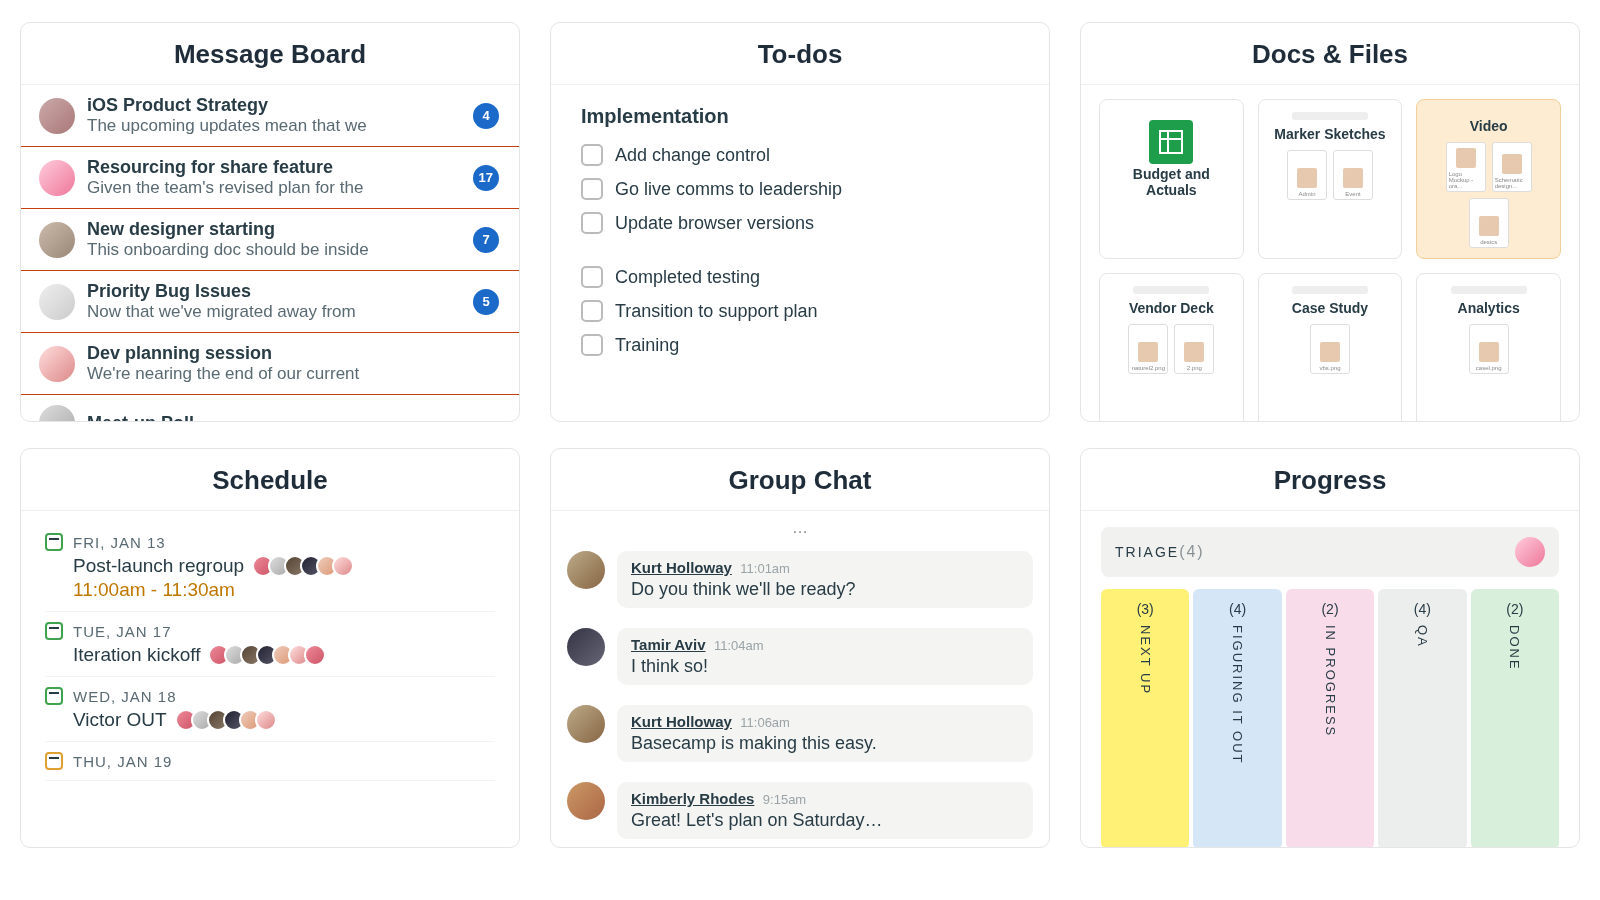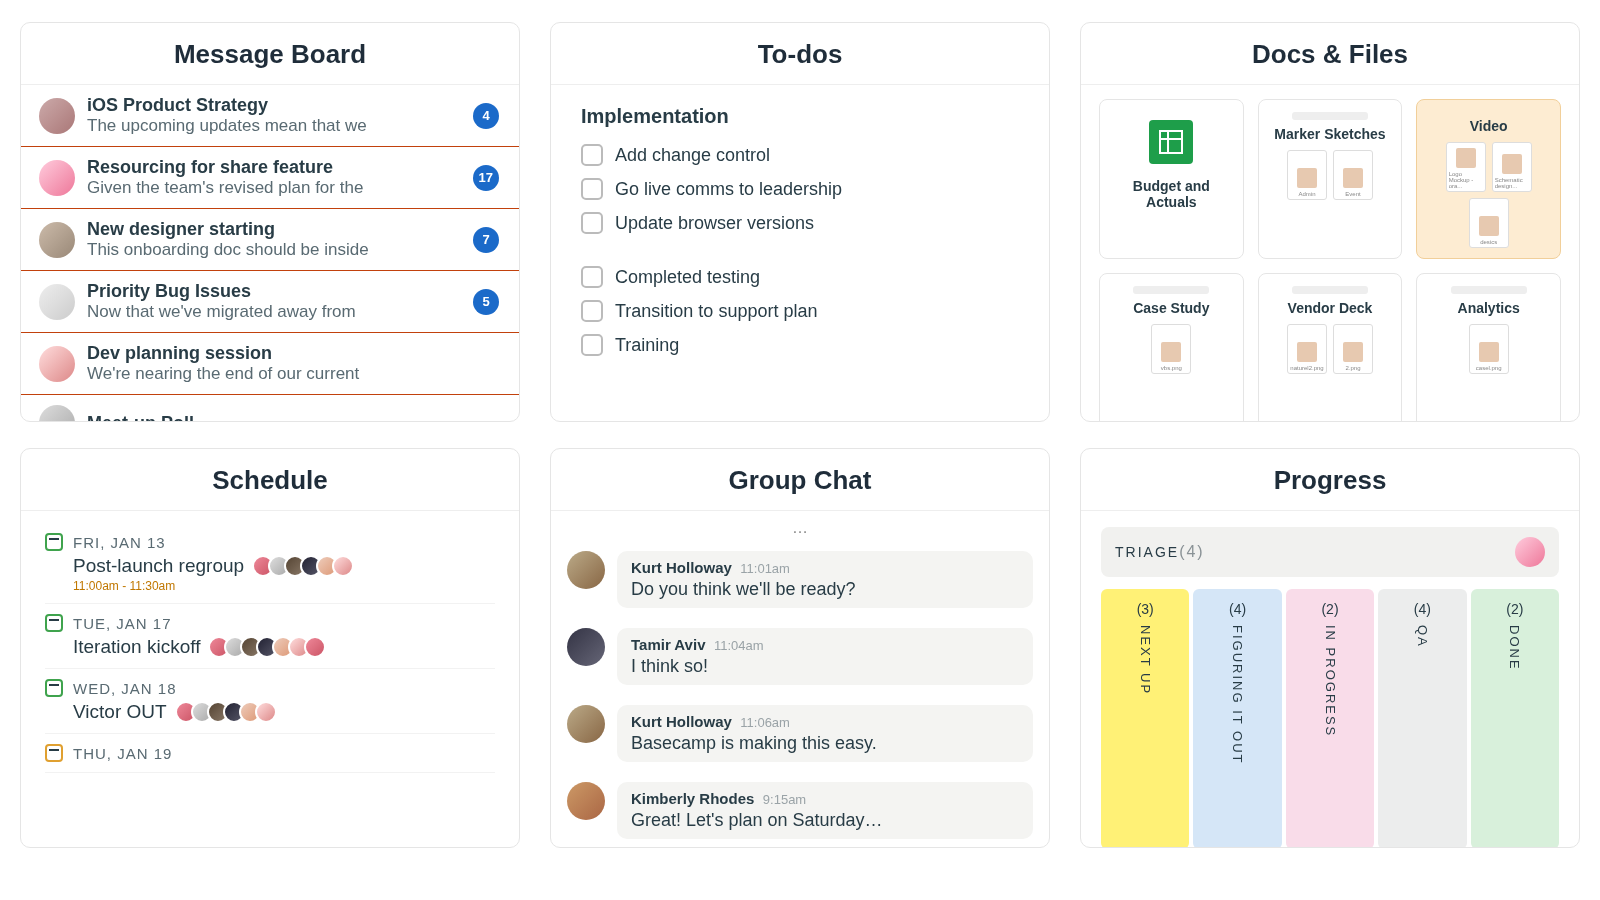--- a/index.html
+++ b/index.html
@@ -79,21 +79,21 @@
 .docs-grid {
   display:grid; grid-template-columns: repeat(3,1fr);
   grid-template-rows: 160px 160px; gap: 14px;
 }
 .doc-tile {
   border:1px solid #e5e5e5; border-radius:8px;
   display:flex; flex-direction:column; align-items:center;
   padding:12px 8px; background:#fff;
   position:relative;
 }
-.doc-tile .doc-name { font-size:14px; font-weight:600; text-align:center; color:#283c46; margin-top:14px;}
+.doc-tile .doc-name { font-size:14px; font-weight:600; text-align:center; color:#283c46; margin-top:2px;}
 .doc-icon-sheet{
   width:44px;height:44px;background:#1e9e4a;border-radius:4px;position:relative;margin-top:8px;
 }
 .doc-icon-sheet::after{
   content:""; position:absolute; inset:10px; background:
    linear-gradient(#fff,#fff), linear-gradient(#fff,#fff),
    linear-gradient(#fff,#fff), linear-gradient(#fff,#fff);
   background-size: 100% 2px, 2px 100%;
   background-position: 0 33%, 33% 0;
   background-repeat:no-repeat;
@@ -112,41 +112,41 @@
 
 
 .sched-body{padding:12px 24px;}
 .sched-item{padding:10px 0;border-bottom:1px solid #f2f2f2;}
 .sched-date-row{display:flex;align-items:center;gap:10px;}
 .cal-icon{width:18px;height:18px;border:2px solid #3fa34d;border-radius:4px;position:relative;}
 .cal-icon.orange{border-color:#e0a030;}
 .cal-icon::before{content:"";position:absolute;top:3px;left:2px;right:2px;height:2px;background:currentColor;}
 .sched-date{font-size:15px;letter-spacing:1px;color:#596a72;font-weight:500;}
 .sched-title{font-size:19px;color:#283c46;padding-left:28px;margin-top:4px;display:flex;align-items:center;gap:8px;flex-wrap:wrap;}
-.sched-time{font-size:12px;color:#c07700;padding-left:28px;margin-top:2px;}
+.sched-time{font-size:19px;color:#c07700;padding-left:28px;margin-top:2px;}
 .mini-avatars{display:inline-flex;}
 .mav{width:22px;height:22px;border-radius:50%;border:2px solid #fff;margin-left:-6px;background:linear-gradient(135deg,#cba,#987);}
 .mav:first-child{margin-left:0;}
 .mav.m1{background:linear-gradient(135deg,#e89,#c56);}
 .mav.m2{background:linear-gradient(135deg,#ddd,#aaa);}
 .mav.m3{background:linear-gradient(135deg,#543,#876);}
 .mav.m4{background:linear-gradient(135deg,#223,#556);}
 .mav.m5{background:linear-gradient(135deg,#ecb,#d97);}
 .mav.m6{background:linear-gradient(135deg,#fdd,#d88);}
 
 
 .chat-body{padding:8px 16px;}
 .chat-ellipsis{text-align:center;color:#888;padding-bottom:4px;}
 .chat-msg{display:flex;gap:12px;padding:10px 0;}
 .chat-av{width:38px;height:38px;border-radius:50%;flex:0 0 38px;background:linear-gradient(135deg,#ba8,#864);}
 .chat-av.c2{background:linear-gradient(135deg,#334,#667);}
 .chat-av.c3{background:linear-gradient(135deg,#ba8,#864);}
 .chat-av.c4{background:linear-gradient(135deg,#c96,#a64);}
 .bubble{background:#f4f4f2;border-radius:10px;padding:8px 14px;flex:1;}
-.chat-name{font-weight:700;font-size:15px;color:#283c46;display:inline;}
+.chat-name{font-weight:700;font-size:15px;color:#283c46;display:inline;text-decoration:underline;}
 .chat-time{font-size:13px;color:#9aa3a7;margin-left:4px;}
 .chat-text{font-size:18px;color:#283c46;margin-top:2px;}
 
 
 .prog-body{padding:16px 20px;}
 .triage{
   display:flex;align-items:center;justify-content:space-between;
   background:#f1f1ef;border-radius:8px;padding:10px 14px;margin-bottom:12px;
 }
 .triage-label{font-size:14px;letter-spacing:2px;color:#283c46;}
@@ -274,31 +274,31 @@
             <div class="tile-top"></div>
            <div class="doc-name">Video</div>
            <div class="thumbs">
            <div class="thumb"><div class="sw"></div>Logo Mockup - ora...</div>
               <div class="thumb"><div class="sw"></div>Schematic design...</div>
               <div class="thumb"><div class="sw"></div>desics</div>
            </div>
           </div>
           <div class="doc-tile folder">
             <div class="tile-top"></div>
-           <div class="doc-name">Case Study</div>
-           <div class="thumbs">
-           <div class="thumb"><div class="sw"></div>vbs.png</div>
-           </div>
-          </div>
-          <div class="doc-tile folder">
-            <div class="tile-top"></div>
            <div class="doc-name">Vendor Deck</div>
            <div class="thumbs">
            <div class="thumb"><div class="sw"></div>naturel2.png</div>
               <div class="thumb"><div class="sw"></div>2.png</div>
+           </div>
+          </div>
+          <div class="doc-tile folder">
+            <div class="tile-top"></div>
+           <div class="doc-name">Case Study</div>
+           <div class="thumbs">
+           <div class="thumb"><div class="sw"></div>vbs.png</div>
            </div>
           </div>
           <div class="doc-tile folder">
             <div class="tile-top"></div>
            <div class="doc-name">Analytics</div>
            <div class="thumbs">
            <div class="thumb"><div class="sw"></div>casel.png</div>
            </div>
           </div>
         </div>

